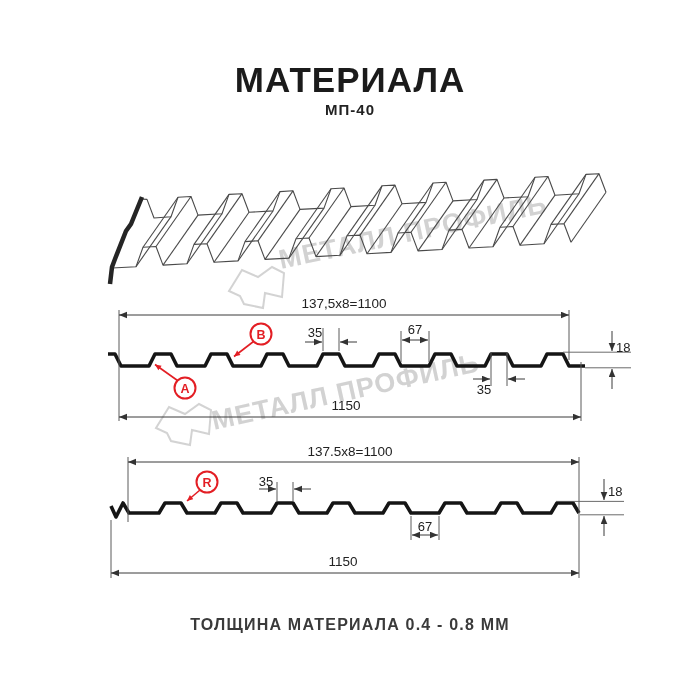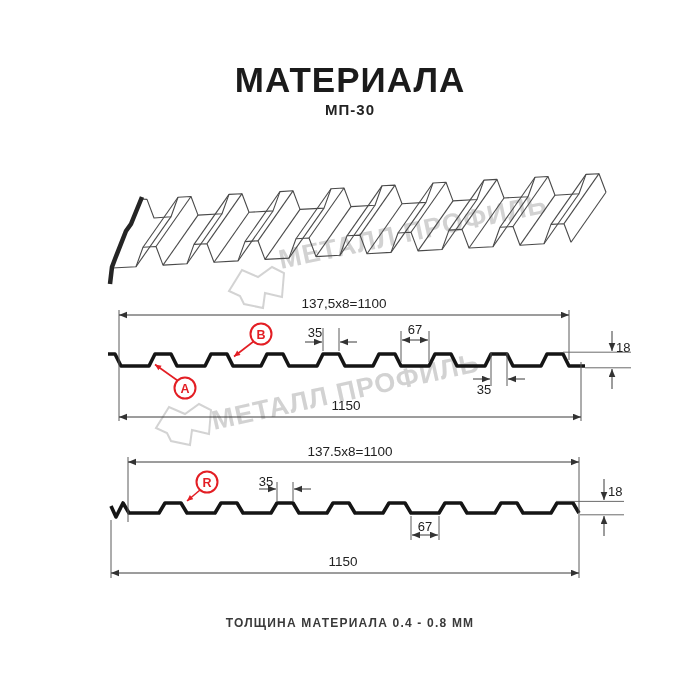--- a/index.html
+++ b/index.html
@@ -3,21 +3,21 @@
 <meta charset="utf-8">
 <style>
   html,body{margin:0;padding:0;background:#fff;}
   .page{position:relative;width:700px;height:700px;background:#ffffff;overflow:hidden;
         font-family:"Liberation Sans",sans-serif;}
   .title{position:absolute;top:60px;left:0;width:700px;text-align:center;
          font-size:35px;font-weight:800;letter-spacing:1px;color:#1b1b1b;}
   .subtitle{position:absolute;top:101px;left:0;width:700px;text-align:center;
          font-size:15px;font-weight:700;letter-spacing:1px;color:#222;}
   .footer{position:absolute;top:616px;left:0;width:700px;text-align:center;
-         font-size:12px;font-weight:600;letter-spacing:1.2px;color:#3a3a3a;}
+         font-size:16px;font-weight:600;letter-spacing:1.2px;color:#3a3a3a;}
   svg{position:absolute;top:0;left:0;}
   svg text{font-family:"Liberation Sans",sans-serif;}
   .ext{stroke:#5a5a5a;stroke-width:1;}
   .dim{stroke:#3a3a3a;stroke-width:1;}
   .thin{stroke:#5a5a5a;stroke-width:0.9;}
   .profile{stroke:#151515;stroke-width:3.6;fill:none;stroke-linejoin:round;stroke-linecap:butt;}
   .sheet{stroke:#4a4a4a;stroke-width:1.1;fill:none;stroke-linejoin:round;}
   .edge{stroke:#252525;stroke-width:4.5;fill:none;stroke-linejoin:round;}
   .dimtxt{fill:#222;font-size:13.5px;}
   .smalltxt{fill:#222;font-size:13px;}
@@ -27,21 +27,21 @@
   .redtxt{fill:#e31e24;font-size:12.5px;font-weight:bold;text-anchor:middle;}
   .wmtxt{fill:#cbcbcb;font-size:27px;font-weight:bold;opacity:.85;letter-spacing:1px;}
   .wmlogo{fill:none;stroke:#cbcbcb;stroke-width:2;opacity:.85;}
 </style>
 </head>
 <body>
 
 <div class="page">
 
   <div class="title">МАТЕРИАЛА</div>
-  <div class="subtitle">МП-30</div>
+  <div class="subtitle">МП-40</div>
 
   <svg width="700" height="700" viewBox="0 0 700 700">
     <defs>
       <marker id="ab" markerUnits="userSpaceOnUse" markerWidth="10" markerHeight="8" refX="8.5" refY="3.5" orient="auto-start-reverse">
         <path d="M0.5,0.2 L8.5,3.5 L0.5,6.8 Z" fill="#333"></path>
       </marker>
       <marker id="ar" markerUnits="userSpaceOnUse" markerWidth="8" markerHeight="7" refX="6.5" refY="3" orient="auto-start-reverse">
         <path d="M0.4,0.2 L6.5,3 L0.4,5.8 Z" fill="#e31e24"></path>
       </marker>
     </defs>

